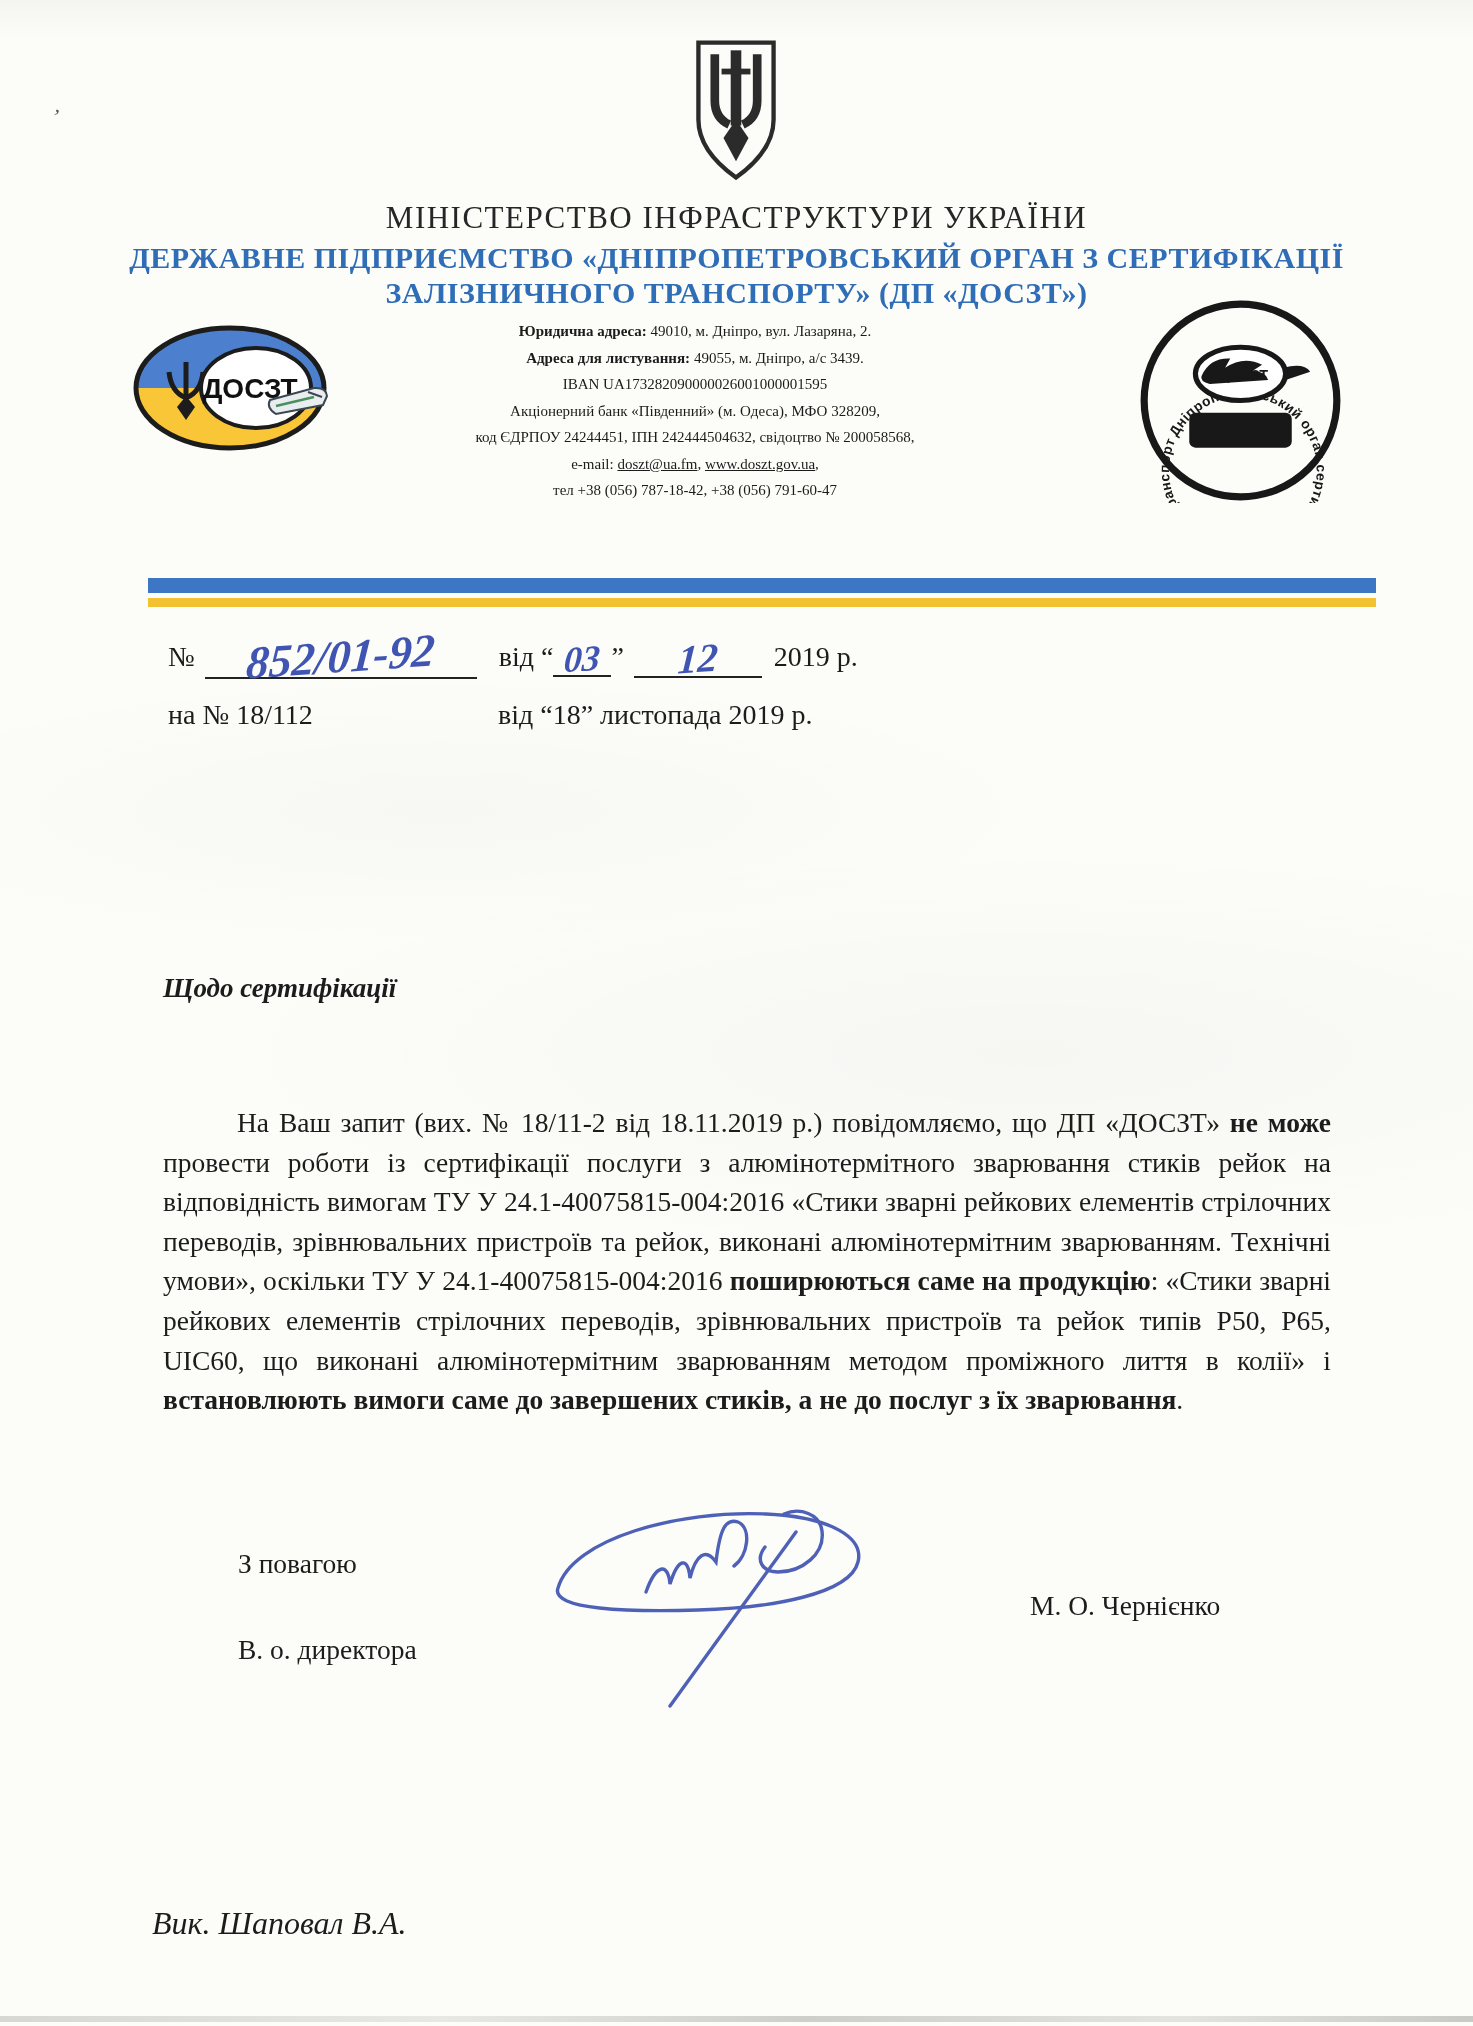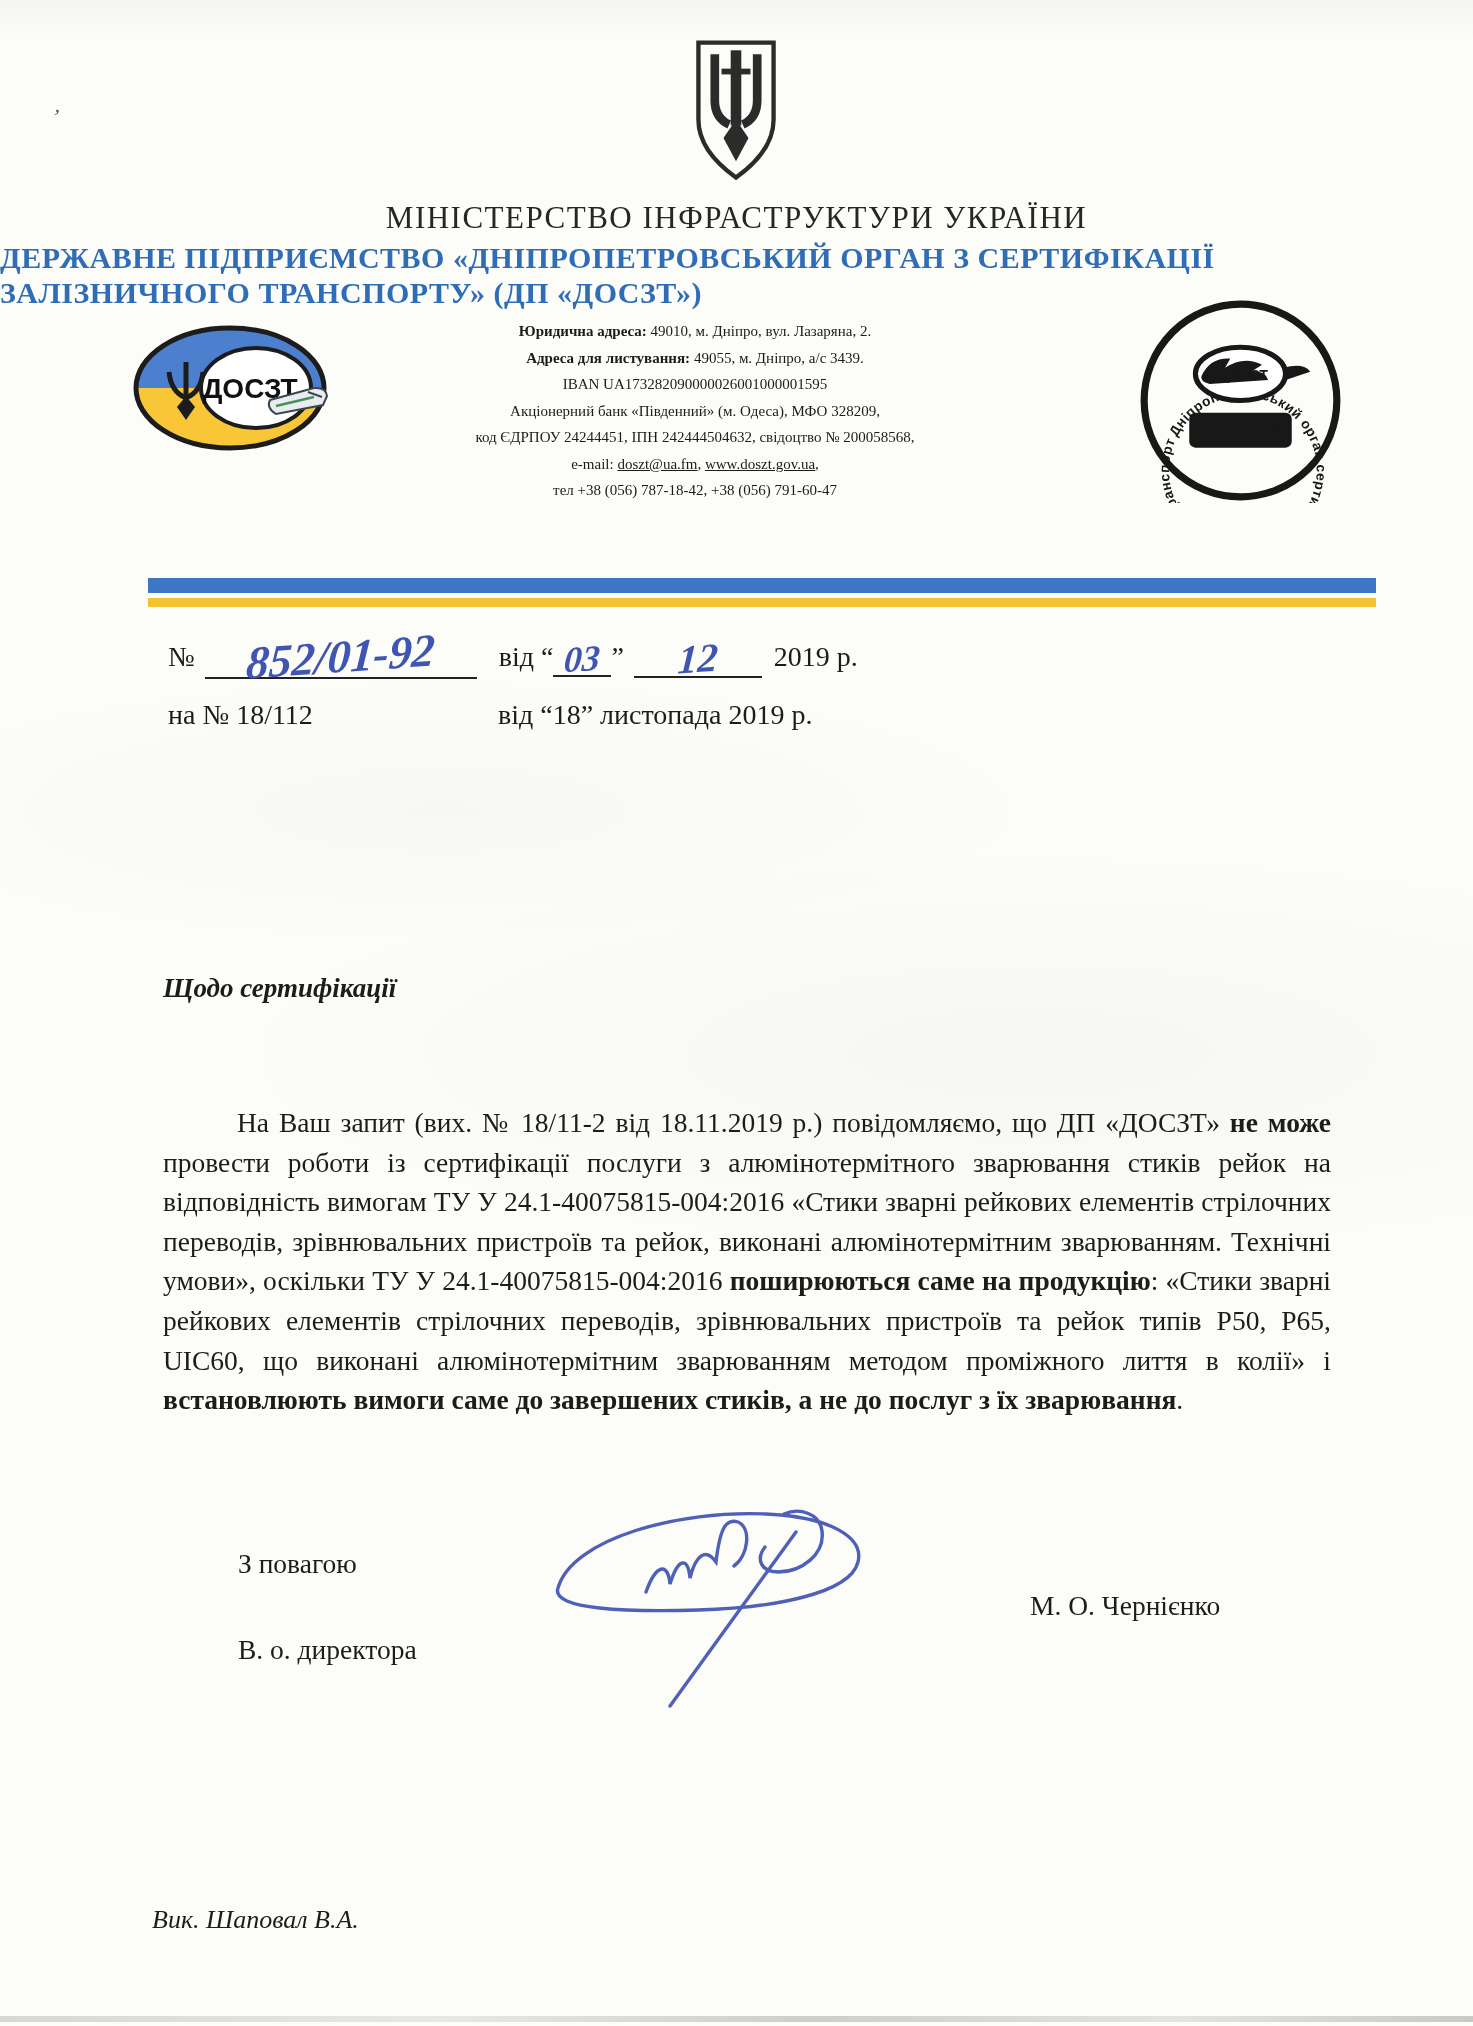--- a/index.html
+++ b/index.html
@@ -14,21 +14,21 @@
       radial-gradient(900px 200px at 30% 40%, rgba(0,0,0,0.02), transparent 70%),
       linear-gradient(to bottom, rgba(0,0,0,0.03), transparent 2%);
   }
   .bottom-edge { position:absolute; left:0; bottom:4px; width:100%; height:6px;
     background:linear-gradient(90deg,#b9b9b5,#d7d7d3 30%,#a8a8a4 55%,#cfcfcb 80%,#9f9f9b); opacity:.55; }
   .artifact-mark { position:absolute; left:52px; top:104px; font-size:22px; color:#5a5a58; transform:rotate(14deg); }
 
   .emblem { position:absolute; left:683px; top:36px; }
   .ministry { position:absolute; left:0; top:200px; width:100%; text-align:center;
     font-size:31px; letter-spacing:1.5px; color:#262626; }
-  .org-line { position:absolute; left:0; width:100%; text-align:left;
+  .org-line { position:absolute; left:0; width:100%; text-align:center;
     font-weight:bold; font-size:30px; color:#2f6db6; letter-spacing:0.5px; }
   .org-line.l1 { top:241px; }
   .org-line.l2 { top:276px; }
 
   .logo { position:absolute; left:130px; top:322px; }
   .seal { position:absolute; left:1138px; top:298px; }
 
   .contacts { position:absolute; left:280px; top:318px; width:830px;
     text-align:center; font-size:15px; line-height:26.5px; color:#1b1b1b; }
   .contacts .u { text-decoration:underline; }
@@ -55,21 +55,21 @@
   .subject { position:absolute; left:163px; top:973px; font-size:27px; font-weight:bold; font-style:italic;text-align:right; }
 
   .body-par { position:absolute; left:163px; top:1103px; width:1168px;
     font-size:27.5px; line-height:1.44; text-align:justify; text-indent:74px; }
 
   .sig-salutation { position:absolute; left:238px; top:1548px; font-size:27.5px; }
   .sig-title { position:absolute; left:238px; top:1590px; font-size:27.5px;margin-top:44px; }
   .sig-name { position:absolute; left:1030px; top:1590px; font-size:27.5px; }
   .signature-svg { position:absolute; left:528px; top:1498px; }
 
-  .executor { position:absolute; left:152px; top:1905px; font-size:26px; font-style:italic; }
+  .executor { position:absolute; left:152px; top:1905px; font-size:32px; font-style:italic; }
 
   svg text { font-family:"Liberation Sans", sans-serif; }
   .seal svg text { fill:#181818; }
 </style>
 </head>
 <body>
 
 <div class="page">
 
   <div class="scan-shade"></div>

